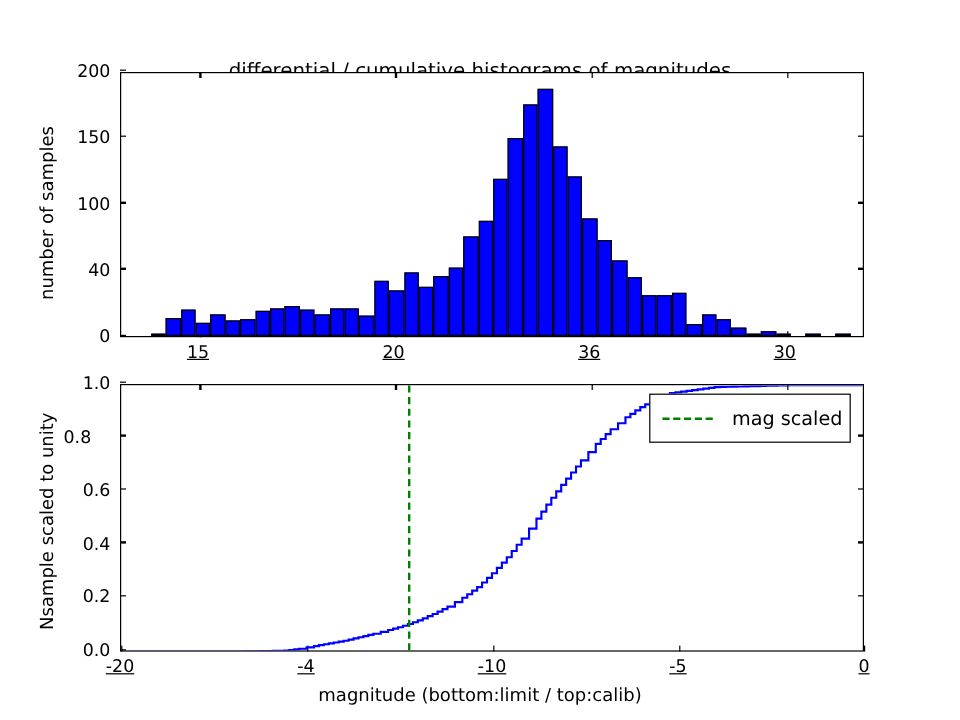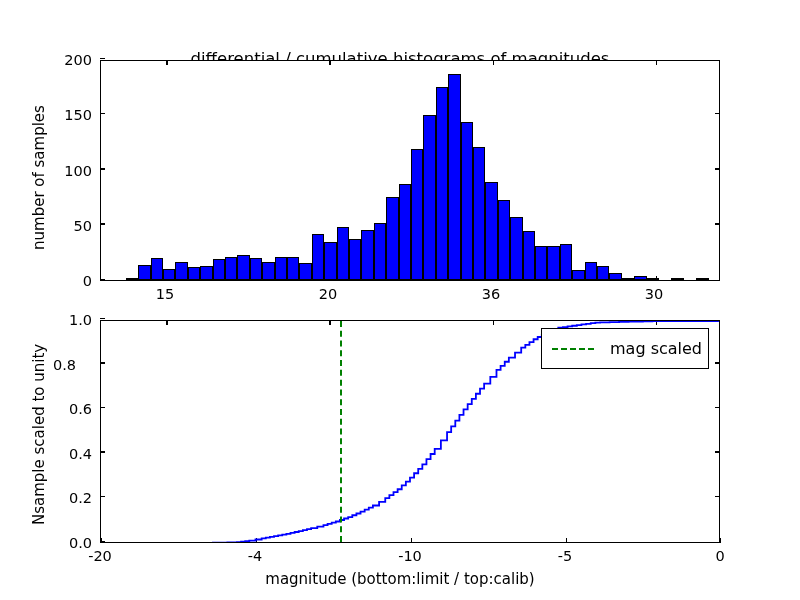--- a/index.html
+++ b/index.html
@@ -72,21 +72,21 @@
     height: 1.4px;
     width: 5px;
     background: #000000;
   }
   .ticklabel {
     position: absolute;
     font-size: 14.5px;
     color: #000000;
     white-space: nowrap;
   }
-  .ticklabel.xt { transform: translateX(-50%); }
+  .ticklabel.xt { transform: translateX(-50%); text-decoration: underline; }
   .ticklabel.yt { transform: translateY(-50%); text-align: right; }
 
   
   .bar {
     position: absolute;
     bottom: 0;
     background: #0000ff;
     border: 1.1px solid #000000;
     box-sizing: border-box;
   }
@@ -132,21 +132,21 @@
 </head>
 <body>
 
 <div id="figure">
 
   <div class="fig-title" style="top:32px;margin-top:17px;">differential / cumulative histograms of magnitudes</div>
 
   <div class="axis-label-y" style="left:30px; top:250px; transform: rotate(-90deg);">number of samples</div>
 
   <div class="ticklabel yt" style="left:58px; top:281px; width:34px;">0</div>
-  <div class="ticklabel yt" style="left:58px; top:225.8px; width:34px;">50</div>
+  <div class="ticklabel yt" style="left:58px; top:225.8px; width:34px;">40</div>
   <div class="ticklabel yt" style="left:50px; top:170.5px; width:42px;">100</div>
   <div class="ticklabel yt" style="left:50px; top:115.3px; width:42px;">150</div>
   <div class="ticklabel yt" style="left:50px; top:60px; width:42px;">200</div>
 
   <div class="ticklabel xt" style="left:165px; top:286px;">15</div>
   <div class="ticklabel xt" style="left:328px; top:286px;">20</div>
   <div class="ticklabel xt" style="left:491px; top:286px;">36</div>
   <div class="ticklabel xt" style="left:654px; top:286px;">30</div>
 
   <div class="axes" id="top-axes" style="left:100px; top:60px; width:620px; height:221px;">

